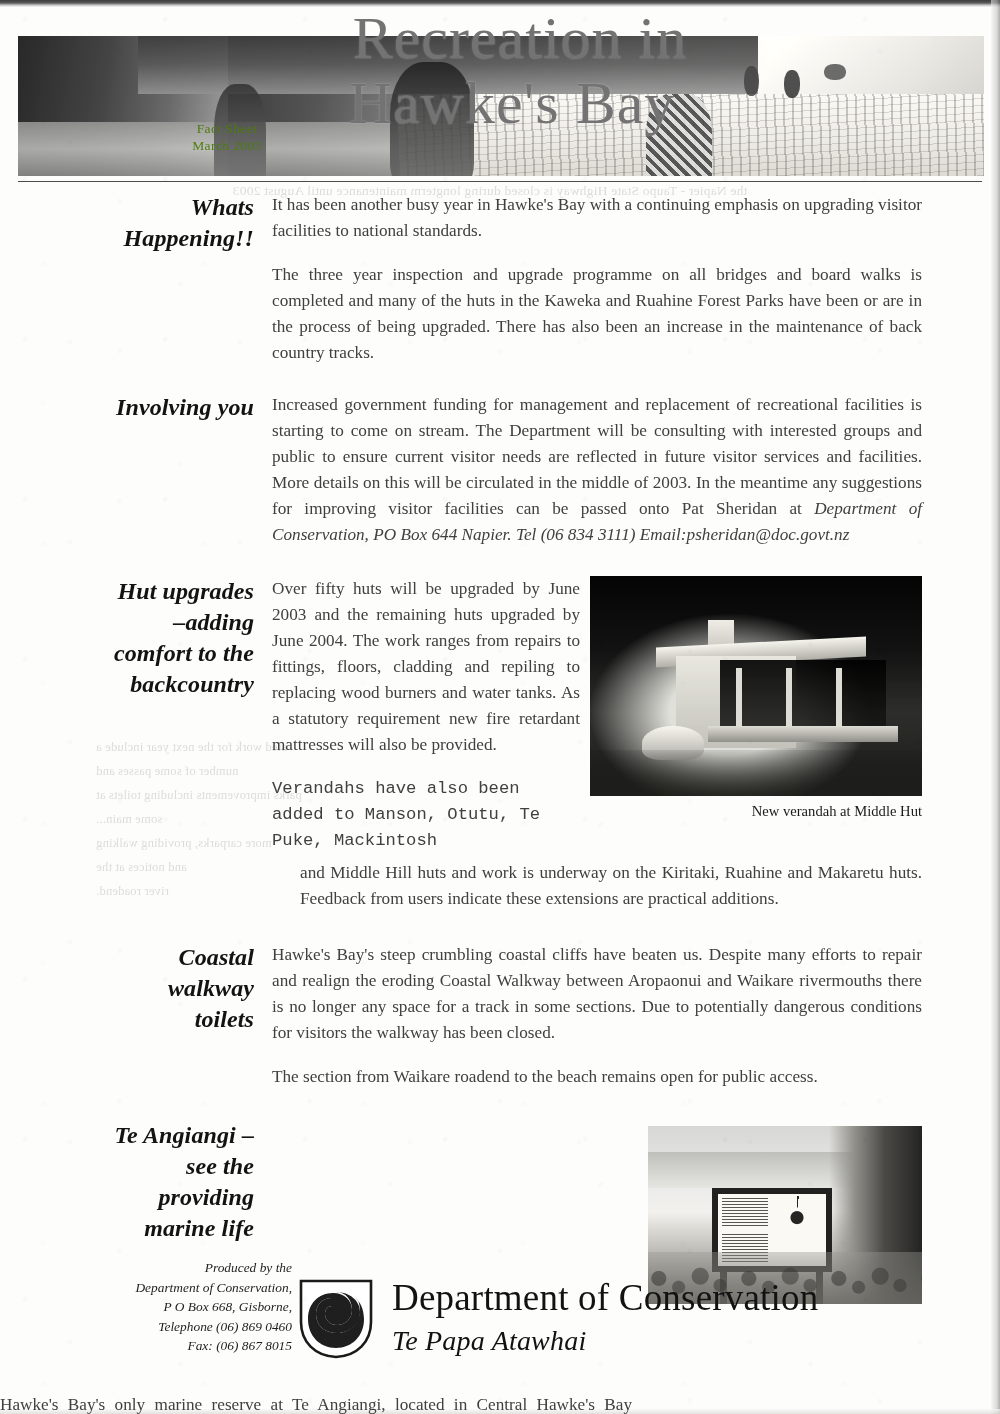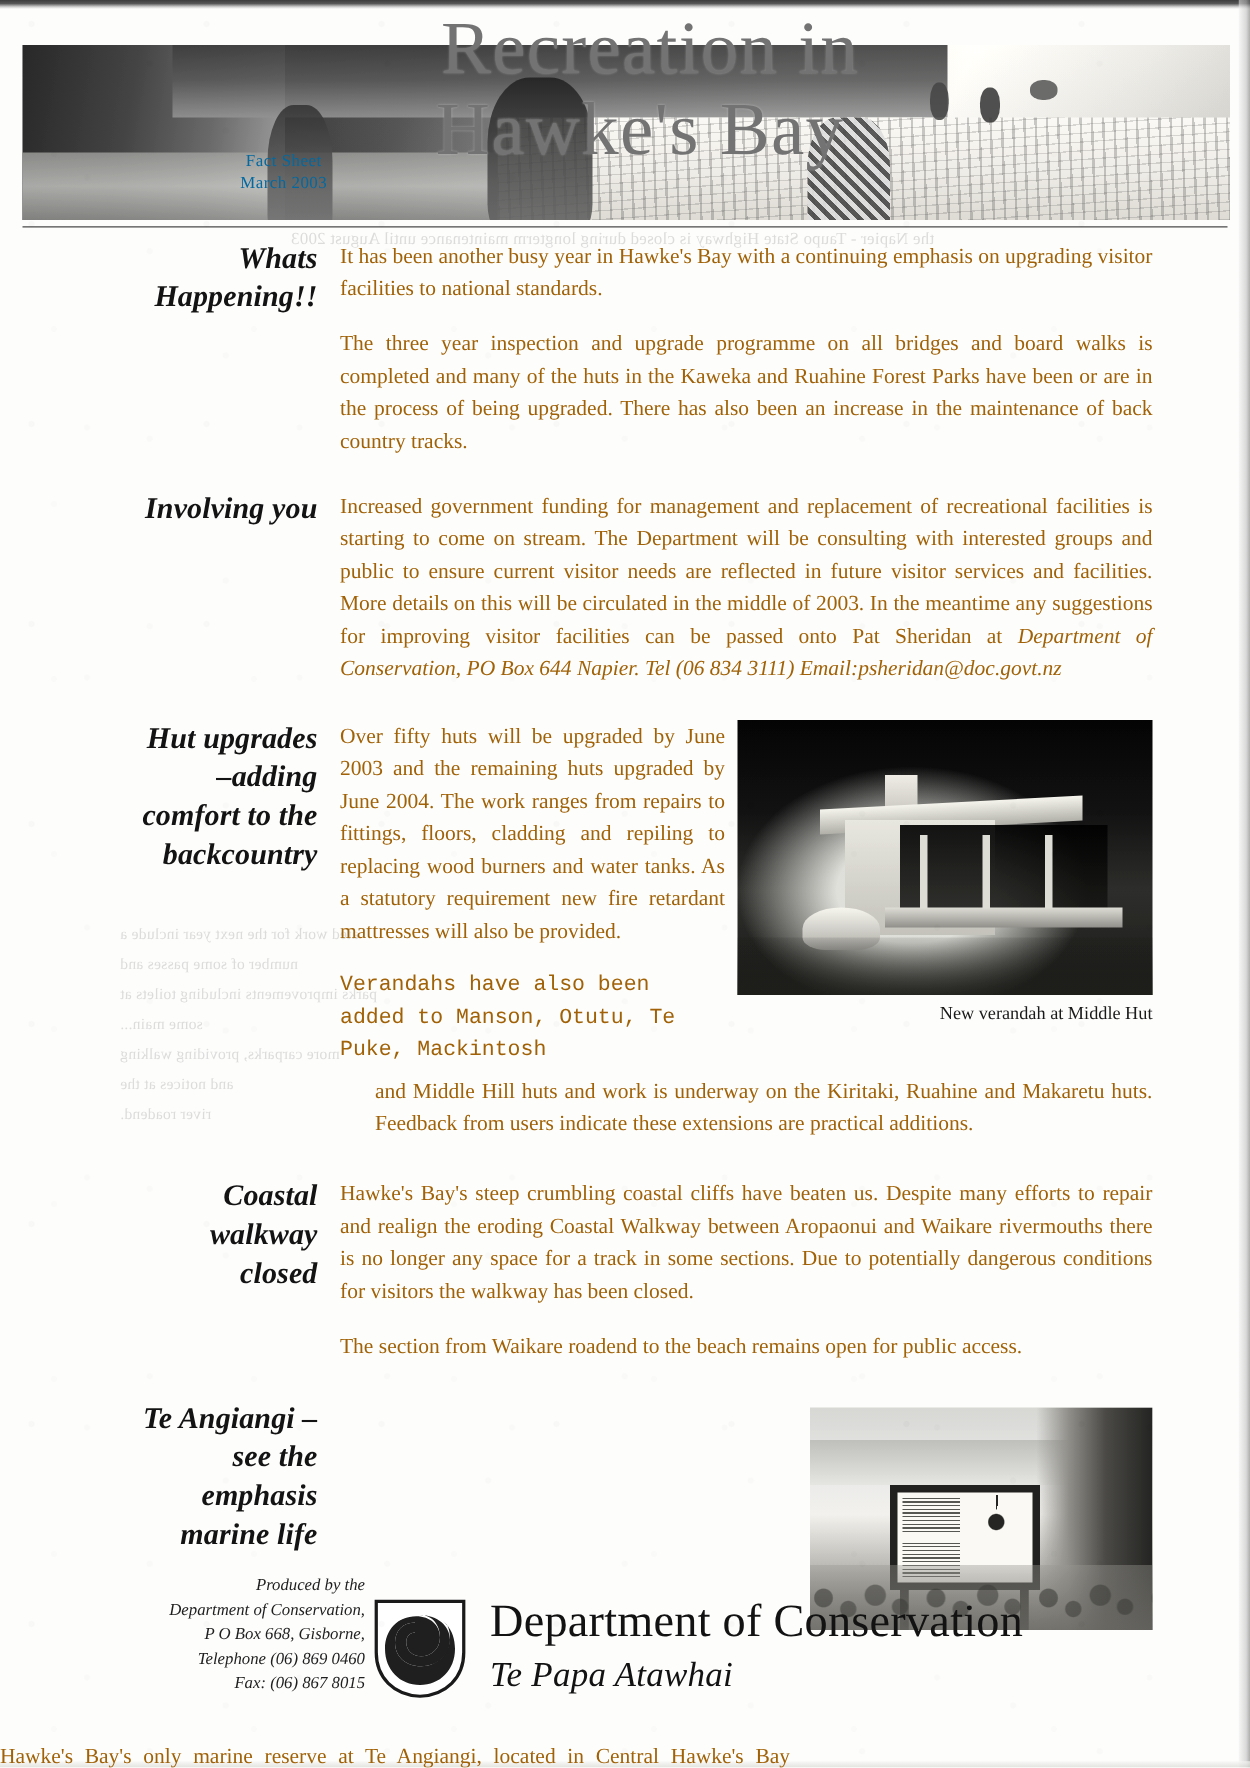--- a/index.html
+++ b/index.html
@@ -120,21 +120,21 @@
   .banner-title .l1 { display: block; margin-left: 40px; }
   .banner-title .l2 { display: block; margin-left: 24px; }
 
   .factsheet {
     position: absolute;
     left: 152px; top: 120px;
     width: 150px;
     text-align: center;
     font-size: 13.5px;
     line-height: 17px;
-    color: #0369a1;
+    color: #4d7c0f;
     font-family: "Liberation Serif", "DejaVu Serif", serif;
     letter-spacing: .4px;
   }
 
   .rule {
     position: absolute;
     left: 18px; top: 181px; width: 964px;
     border-top: 1.6px solid #2b2b2b;
     opacity: .85;
   }
@@ -155,21 +155,21 @@
     line-height: 31px;
     color: #131313;
     letter-spacing: .1px;
   }
   .body-col {
     flex: 1 1 auto;
     padding-right: 78px;
     font-size: 17.2px;
     line-height: 26px;
     text-align: justify;
-    color: #a16207;
+    color: #404040;
   }
   .body-col p { margin: 0 0 18px 0; }
   .body-col p:last-child { margin-bottom: 0; }
   .body-col em { font-style: italic; }
 
   .narrow { padding-right: 0; }
 
   
   .photo-hut {
     position: absolute;
@@ -394,33 +394,33 @@
     </div>
 
     <div style="margin:6px 78px 30px 300px;">
       <p class="body-col narrow" style="margin:0;">and  Middle Hill huts and work is underway on the Kiritaki, Ruahine and Makaretu huts. Feedback from users indicate these extensions are practical additions.</p>
     </div>
 
     <div class="section" style="margin-bottom:30px;">
       <div class="heading">
         <div>Coastal</div>
         <div>walkway</div>
-        <div>closed</div>
+        <div>toilets</div>
       </div>
       <div class="body-col">
         <p>Hawke's Bay's steep crumbling coastal cliffs have beaten us.  Despite many efforts to repair and realign the eroding Coastal Walkway between Aropaonui and Waikare rivermouths there is no longer any space for a track in some sections.  Due to potentially dangerous conditions for visitors the walkway has been closed.</p>
         <p style="text-align:left;">The section from Waikare roadend to the beach remains open for public access.</p>
       </div>
     </div>
 
     <div class="section" style="min-height:196px;flex-direction:column;">
       <div class="heading">
         <div>Te Angiangi –</div>
         <div>see the</div>
-        <div>emphasis</div>
+        <div>providing</div>
         <div>marine life</div>
       </div>
       <div class="body-col" style="padding-right:368px;">
         <p>Hawke's Bay's only marine reserve at Te Angiangi, located in Central Hawke's Bay between Aramoana and Blackhead beaches, is an ideal place for snorkelling, diving, bird watching, scientific study, education, exploring the rocky pools and walking the beach.  Recent surveys reveal a remarkable increase in abundance and size of marine life since the reserves inception six years ago.</p>
       </div>
 
       <div class="photo-marine">
         <div class="sea"></div>
         <div class="cliffedge"></div>
         <div class="panel-frame">

